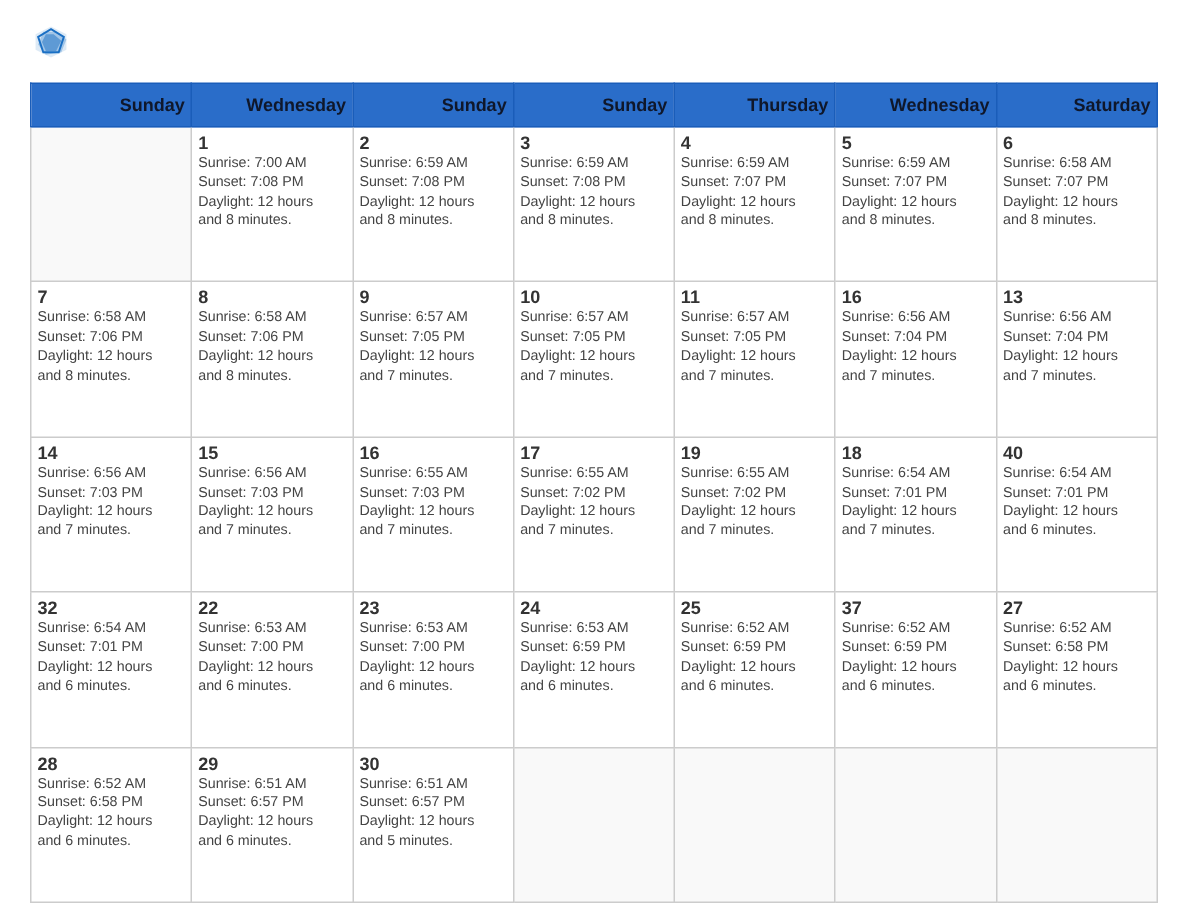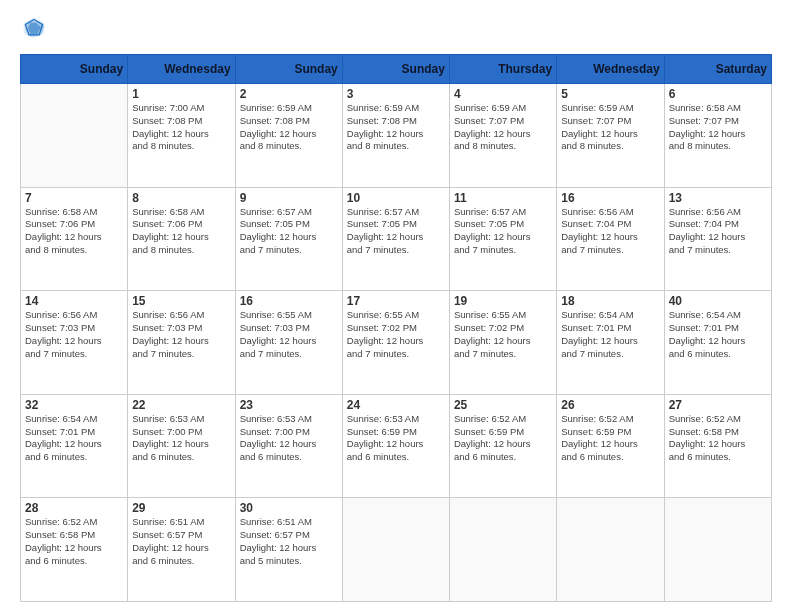--- a/index.html
+++ b/index.html
@@ -237,21 +237,21 @@
           </td>
           <td>
             <span class="day-number">24</span>
             <div class="day-info">Sunrise: 6:53 AM<br>Sunset: 6:59 PM<br>Daylight: 12 hours<br>and 6 minutes.</div>
           </td>
           <td>
             <span class="day-number">25</span>
             <div class="day-info">Sunrise: 6:52 AM<br>Sunset: 6:59 PM<br>Daylight: 12 hours<br>and 6 minutes.</div>
           </td>
           <td>
-            <span class="day-number">26</span>
+            <span class="day-number">37</span>
             <div class="day-info">Sunrise: 6:52 AM<br>Sunset: 6:59 PM<br>Daylight: 12 hours<br>and 6 minutes.</div>
           </td>
           <td>
             <span class="day-number">27</span>
             <div class="day-info">Sunrise: 6:52 AM<br>Sunset: 6:58 PM<br>Daylight: 12 hours<br>and 6 minutes.</div>
           </td>
         </tr>
         <tr>
           <td>
             <span class="day-number">28</span>

